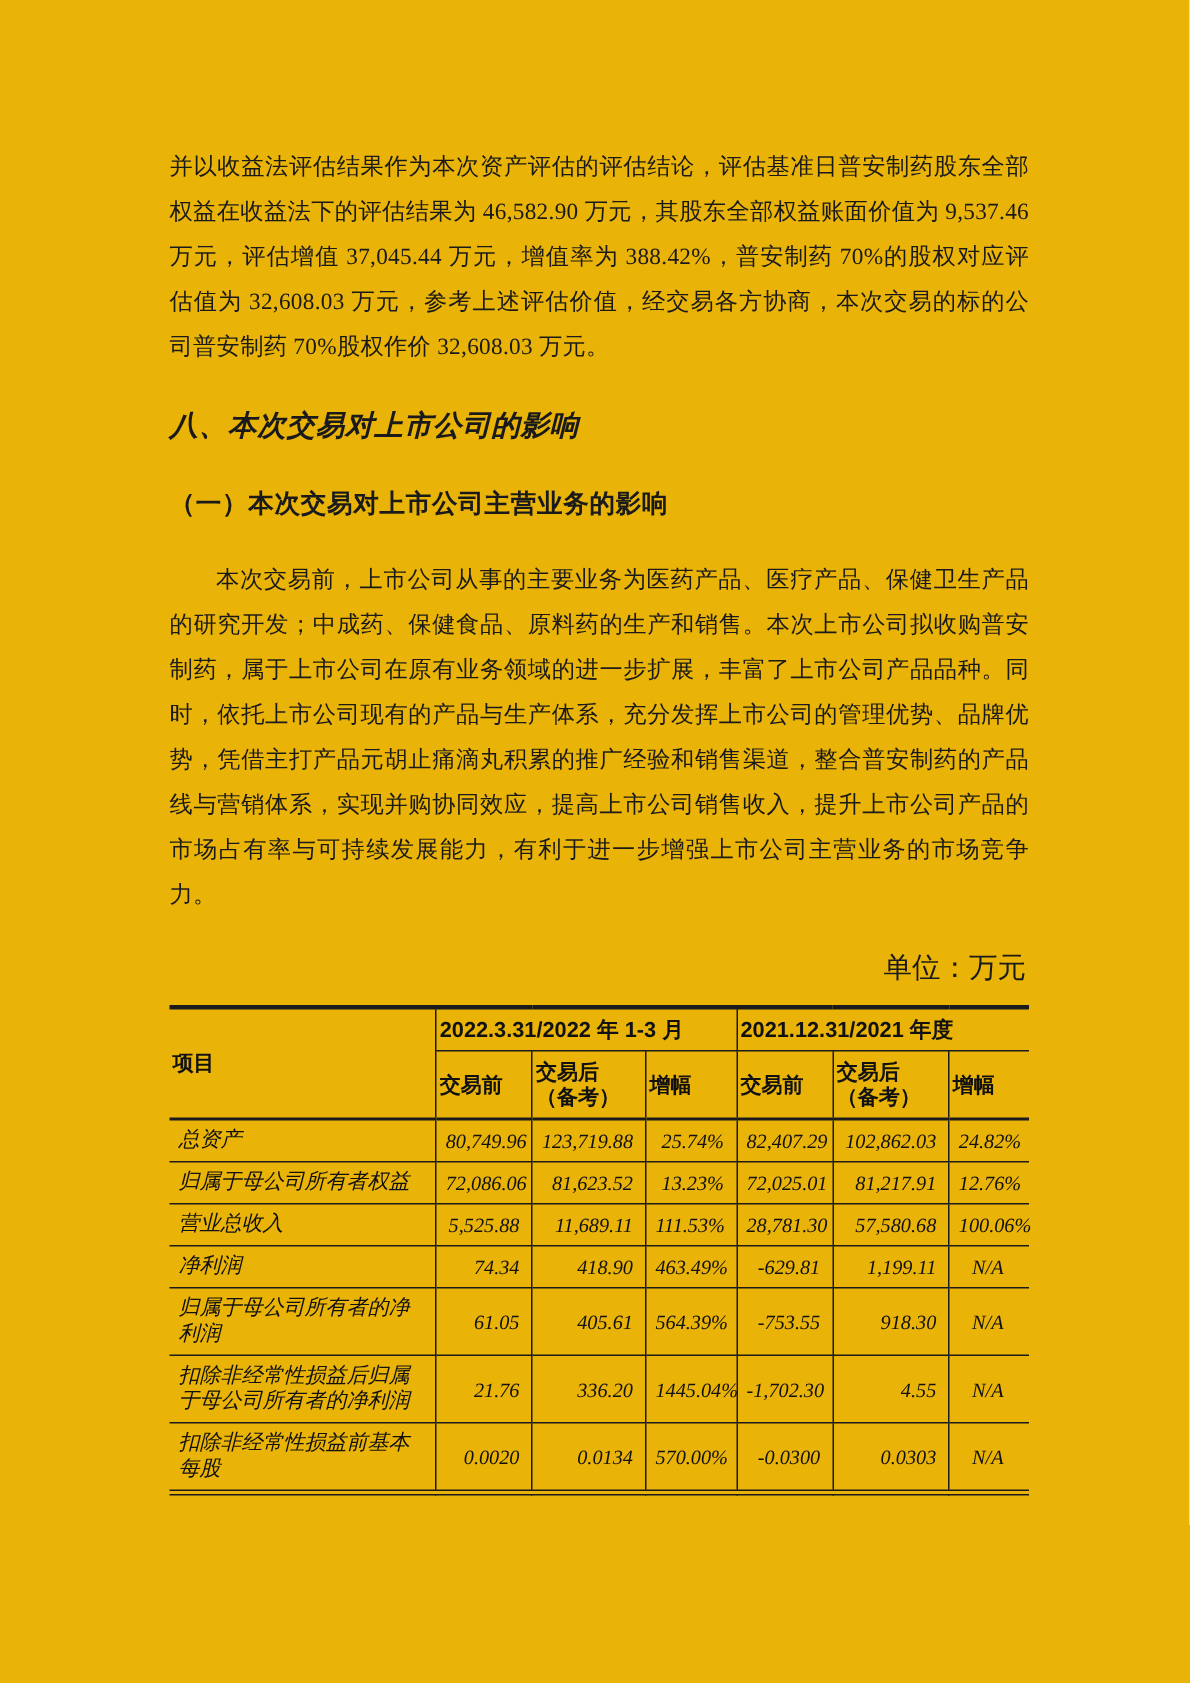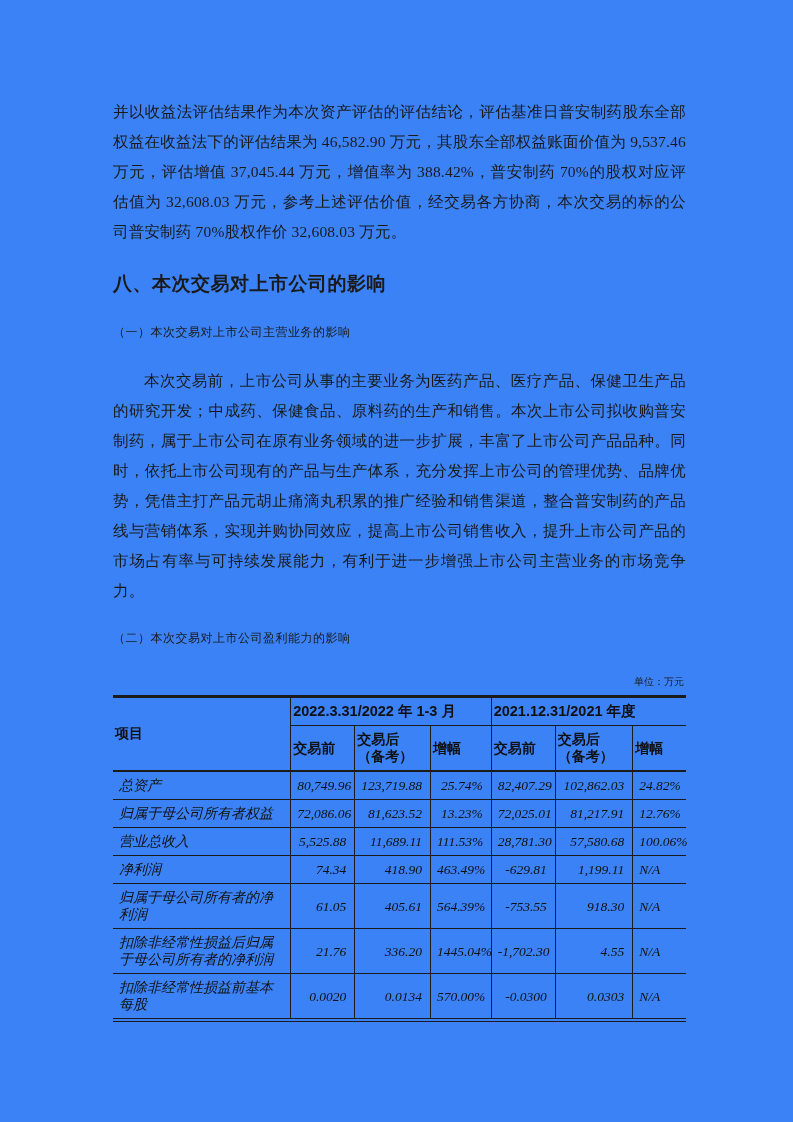--- a/index.html
+++ b/index.html
@@ -5,21 +5,21 @@
   html, body {
     margin: 0;
     padding: 0;
     background: #ffffff;
   }
   .page {
     position: relative;
     width: 793px;
     height: 1122px;
     margin: 0 auto;
-    background: #3b82f6;
+    background: #eab308;
     box-sizing: border-box;
     padding: 97px 107px 0 113px;
     color: #1a1a1a;
     font-family: "Liberation Serif", "DejaVu Serif", serif;
     overflow: hidden;
   }
   .body-text {
     font-size: 15.5px;
     line-height: 30px;
     text-align: justify;
@@ -29,33 +29,34 @@
   }
   .body-text.no-indent {
     text-indent: 0;
   }
   h1.sec {
     font-family: "Liberation Sans", "DejaVu Sans", sans-serif;
     font-size: 19px;
     font-weight: bold;
     margin: 0 0 27px 0;
     letter-spacing: 0.5px;
+    font-style: italic;
   }
   h2.subsec {
     font-family: "Liberation Sans", "DejaVu Sans", sans-serif;
-    font-size: 12px;
-    font-weight: normal;
+    font-size: 17px;
+    font-weight: bold;
     margin: 0 0 25px 0;
     letter-spacing: 0.5px;
   }
   .unit-label {
     text-align: right;
-    font-size: 10px;
+    font-size: 19px;
     line-height: 20px;
-    margin-bottom: 3px;
+    margin-bottom: 14px;
     padding-right: 2px;
   }
   table.fin {
     width: 100%;
     border-collapse: collapse;
     table-layout: fixed;
     border-top: 3px solid #1b1b1b;
     border-bottom: 4px double #1b1b1b;
   }
   table.fin th, table.fin td {
@@ -93,36 +94,35 @@
     color: #111;
     font-style: italic;
   }
   table.fin tbody td.item {
     text-align: left;
     font-size: 14px;
     padding-left: 6px;
     padding-right: 4px;
   }
   table.fin tbody td.num { text-align: right; }
-  table.fin tbody td.ctr { }
+  table.fin tbody td.ctr { text-align: center; }
 </style>
 </head>
 <body>
 
 <div class="page">
 
   <p class="body-text no-indent">并以收益法评估结果作为本次资产评估的评估结论，评估基准日普安制药股东全部权益在收益法下的评估结果为 46,582.90 万元，其股东全部权益账面价值为 9,537.46 万元，评估增值 37,045.44 万元，增值率为 388.42%，普安制药 70%的股权对应评估值为 32,608.03 万元，参考上述评估价值，经交易各方协商，本次交易的标的公司普安制药 70%股权作价 32,608.03 万元。</p>
 
   <h1 class="sec">八、本次交易对上市公司的影响</h1>
 
   <h2 class="subsec">（一）本次交易对上市公司主营业务的影响</h2>
 
   <p class="body-text">本次交易前，上市公司从事的主要业务为医药产品、医疗产品、保健卫生产品的研究开发；中成药、保健食品、原料药的生产和销售。本次上市公司拟收购普安制药，属于上市公司在原有业务领域的进一步扩展，丰富了上市公司产品品种。同时，依托上市公司现有的产品与生产体系，充分发挥上市公司的管理优势、品牌优势，凭借主打产品元胡止痛滴丸积累的推广经验和销售渠道，整合普安制药的产品线与营销体系，实现并购协同效应，提高上市公司销售收入，提升上市公司产品的市场占有率与可持续发展能力，有利于进一步增强上市公司主营业务的市场竞争力。</p>
 
-  <h2 class="subsec">（二）本次交易对上市公司盈利能力的影响</h2>
 
 
   <div class="unit-label">单位：万元</div>
 
   <table class="fin">
     <colgroup>
       <col style="width:31%">
       <col style="width:11.2%">
       <col style="width:13.2%">
       <col style="width:10.6%">

